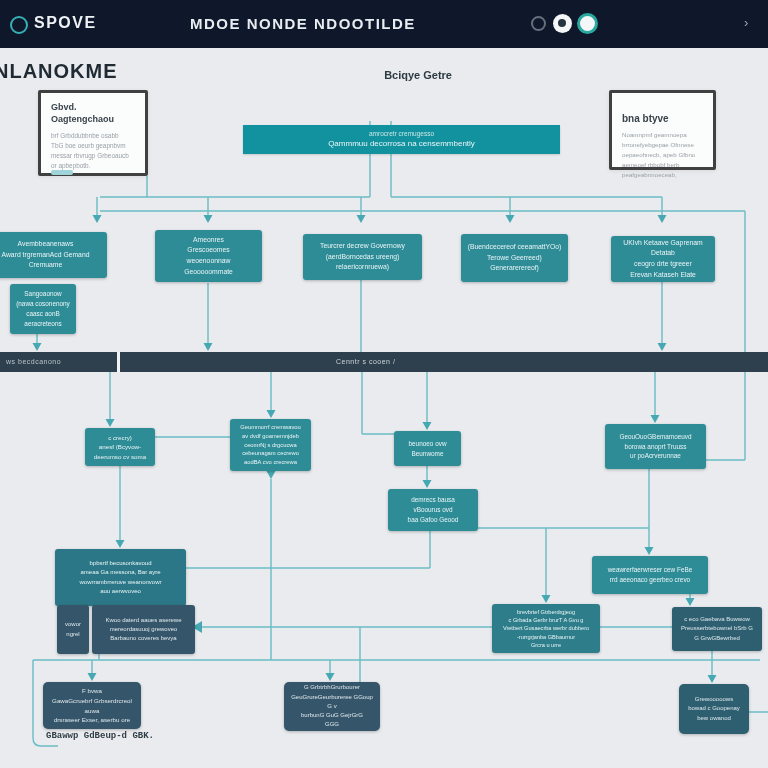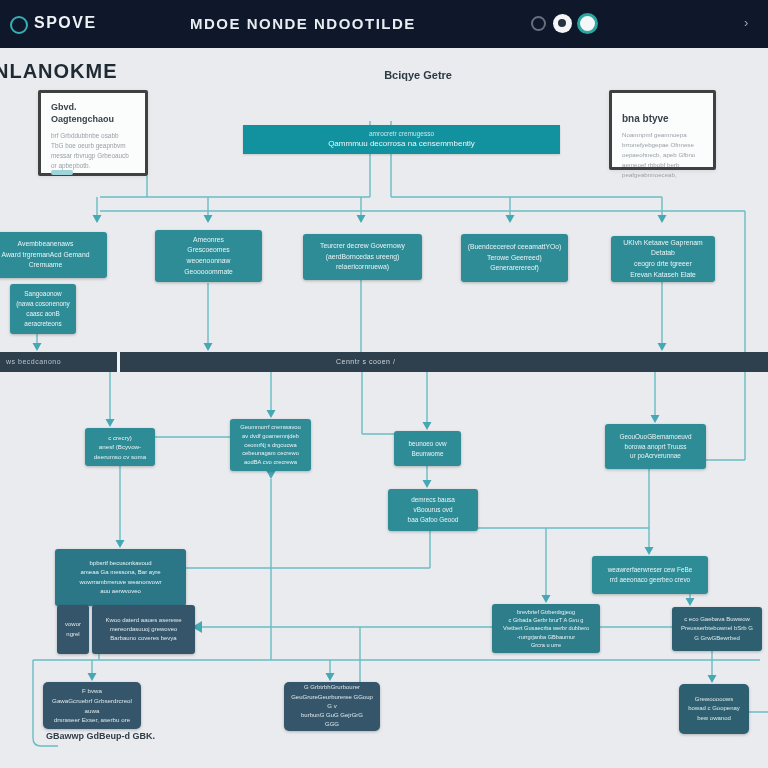--- a/index.html
+++ b/index.html
@@ -40,21 +40,21 @@
   .banner{position:absolute;left:243px;top:92px;width:317px;height:29px;background:#12919e;z-index:2;
           display:flex;flex-direction:column;align-items:center;justify-content:center;color:#eaf6f7;
           box-shadow:0 1px 2px rgba(0,0,0,.15);margin-top:33px;}
   .banner .l1{font-size:6.5px;opacity:.85;line-height:1.4;}
   .banner .l2{font-size:8px;line-height:1.4;}
   
   .divider{position:absolute;left:0;top:352px;width:768px;height:20px;background:#2e3f4d;z-index:2;}
   .divider .gap{position:absolute;left:117px;top:0;width:3px;height:20px;background:#f2f3f5;}
   .div-left{position:absolute;left:6px;top:6px;font-size:7px;color:#b9c4cb;letter-spacing:.5px;}
   .div-center{position:absolute;left:336px;top:6px;font-size:7px;color:#cfd6db;letter-spacing:.5px;}
-  .caption{position:absolute;left:46px;top:731px;font-size:9px;font-weight:bold;color:#303d47;z-index:2;}
+  .caption{position:absolute;left:46px;top:731px;font-size:9px;font-weight:bold;color:#303d47;z-index:2;font-family:Liberation Mono, monospace;}
   svg.wires{position:absolute;left:0;top:0;z-index:1;}
 </style>
 </head>
 <body>
 
 <svg class="wires" id="connector-svg" width="768" height="768" viewBox="0 0 768 768">
   <path fill="none" stroke="#69bdc5" stroke-width="1.4" d="
     M370 121 V197 M391 121 V197
     M100 197 H370 M391 197 H662 M100 211 H745 M147 176 V197
     M97 197 V216 M208 197 V216 M361 197 V216 M510 197 V216 M662 197 V216

